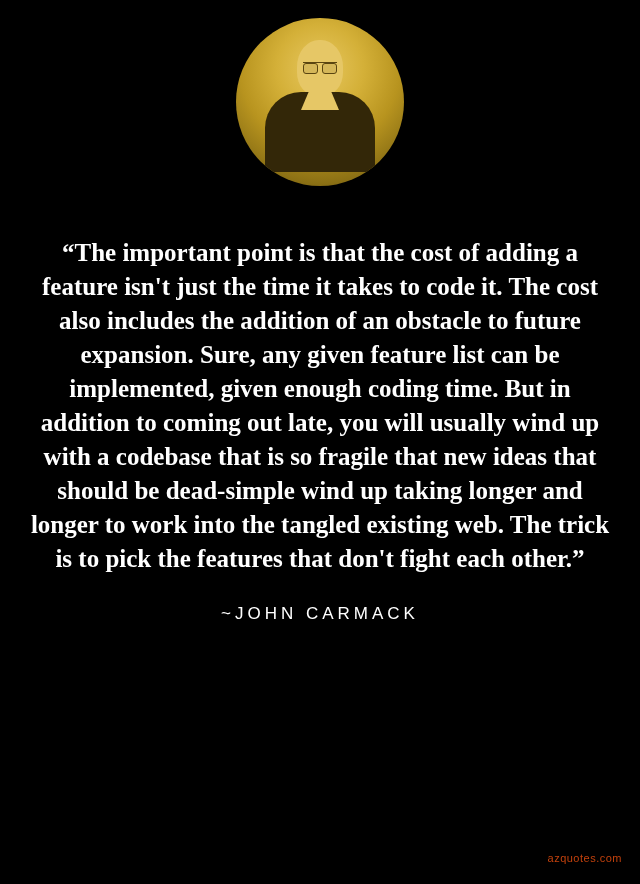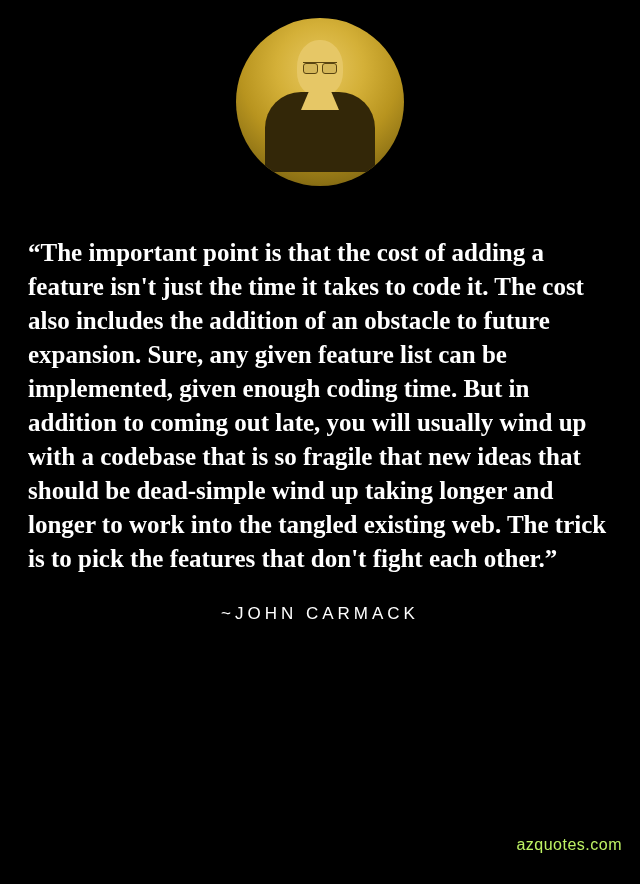--- a/index.html
+++ b/index.html
@@ -72,42 +72,42 @@
     top: 0;
     left: 50%;
     transform: translateX(-50%);
     width: 38px;
     height: 18px;
     background: #e6c766;
     clip-path: polygon(20% 0, 80% 0, 100% 100%, 0 100%);
   }
   .quote-block {
     color: #ffffff;
-    text-align: left;
+    text-align: center;
     padding: 50px 28px 0 28px;
     font-size: 25px;
     line-height: 1.36;
     font-weight: bold;
   }
   .author {
     color: #ffffff;
     text-align: center;
     font-family: Arial, Helvetica, sans-serif;
     font-size: 17px;
     letter-spacing: 4px;
     margin-top: 28px;
     font-weight: 400;
   }
   .watermark {
     position: absolute;
-    bottom: 30px;
+    bottom: 20px;
     right: 18px;
-    color: #bef264;
+    color: #c2410c;
     font-family: Arial, Helvetica, sans-serif;
-    font-size: 16px;
+    font-size: 11px;
     letter-spacing: 0.5px;
   }
 </style>
 </head>
 <body>
 
 <div class="avatar-wrap">
   <div class="avatar">
     <div class="avatar-figure">
       <div class="head">

